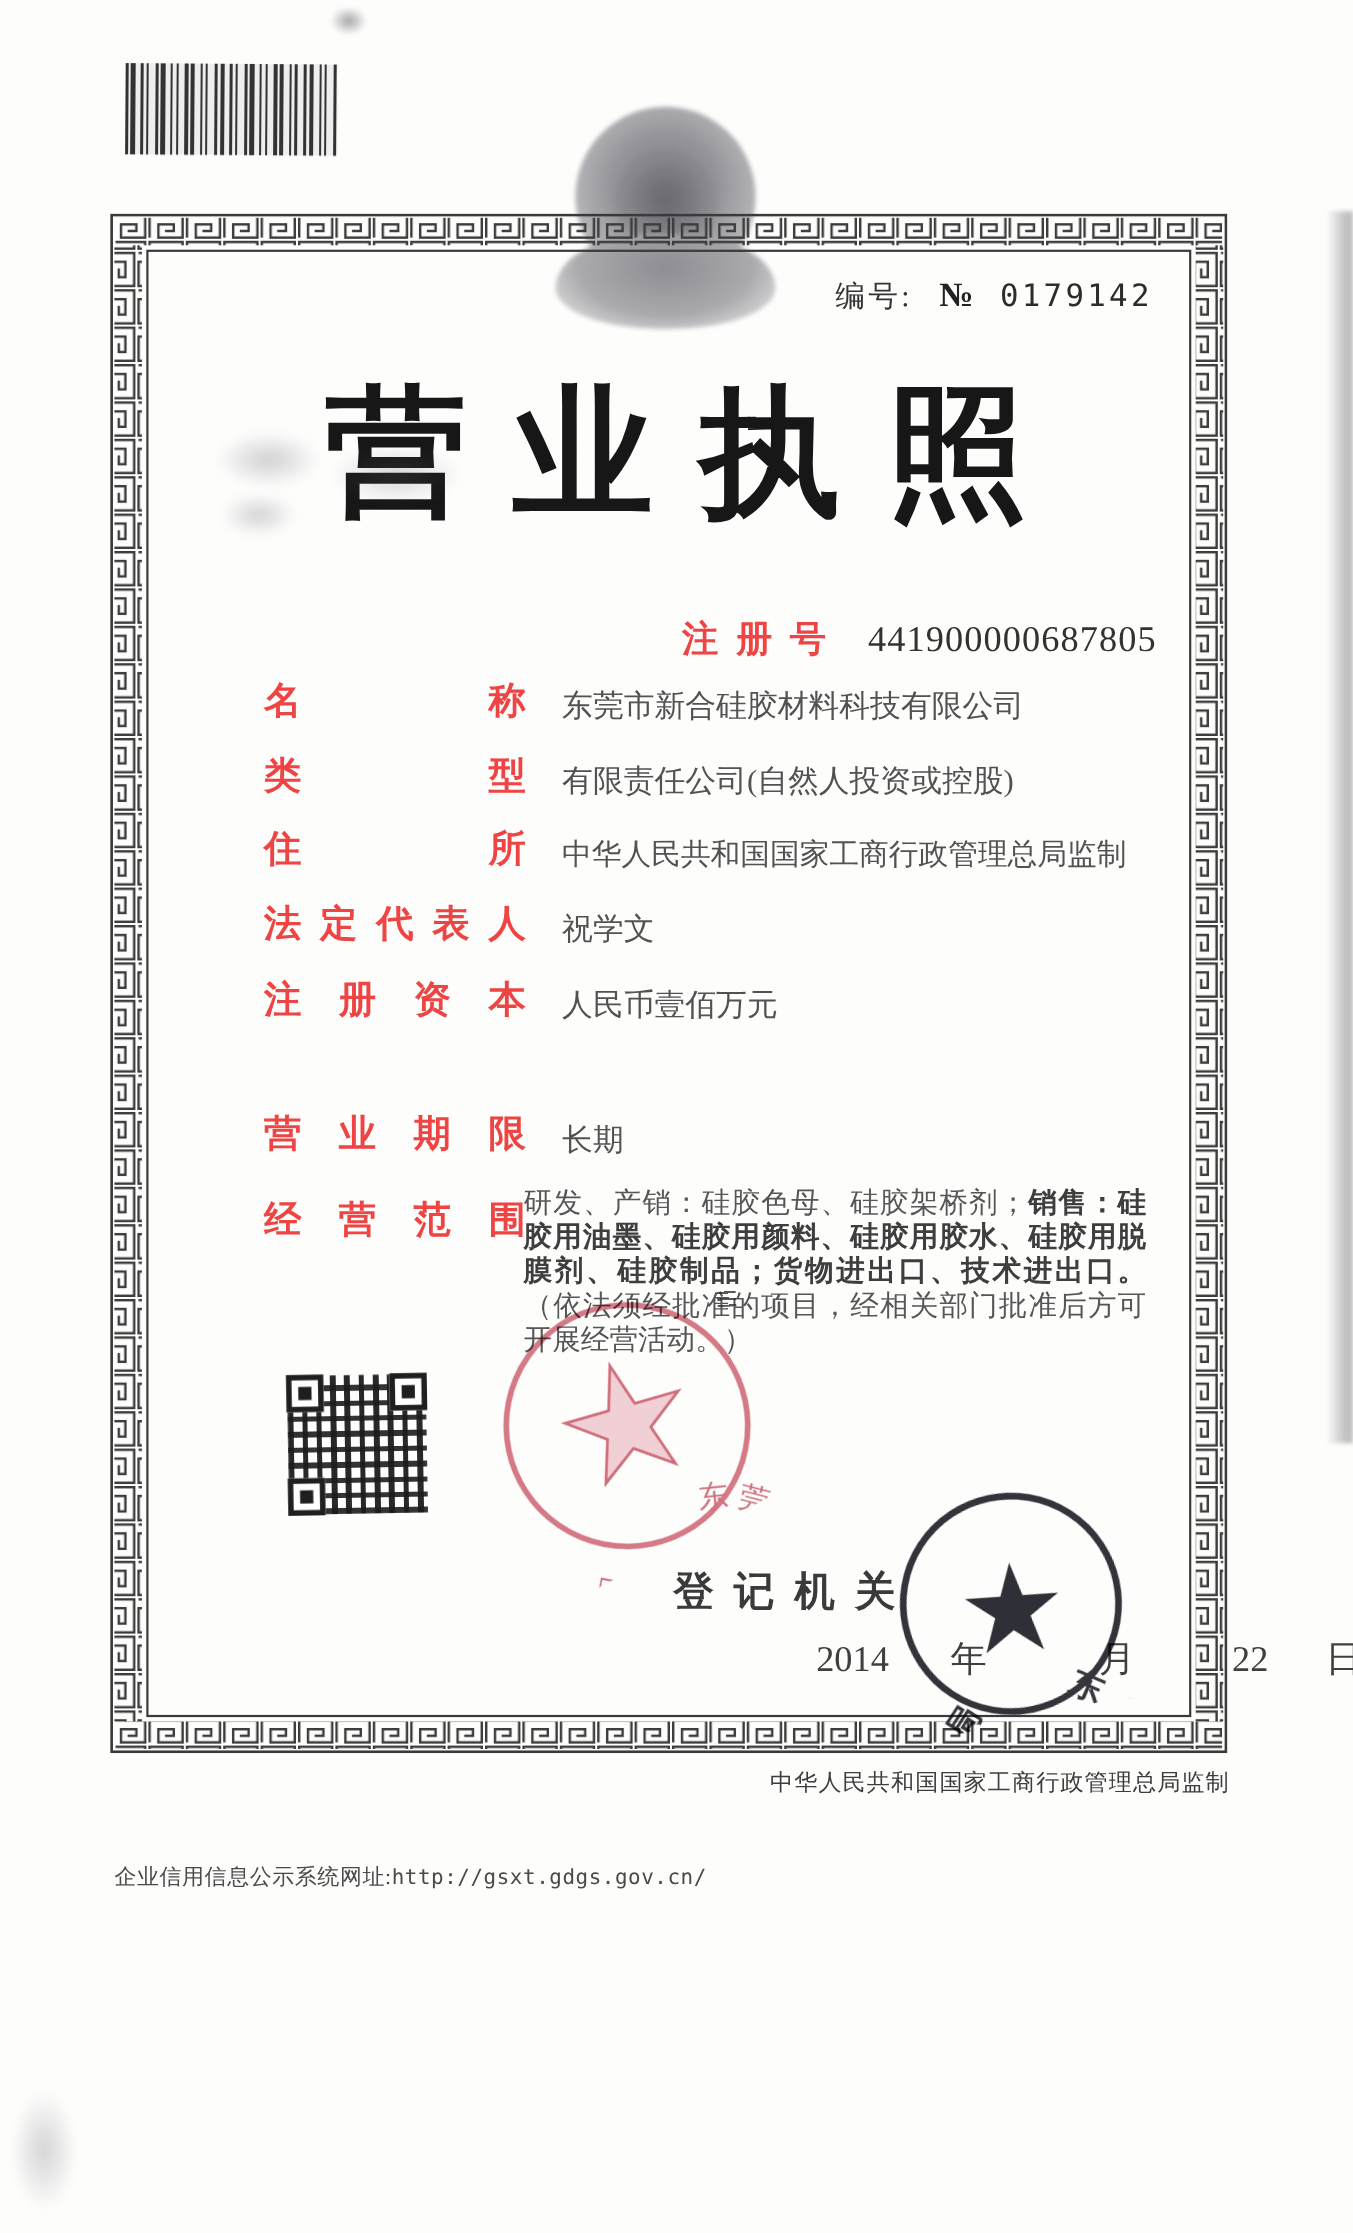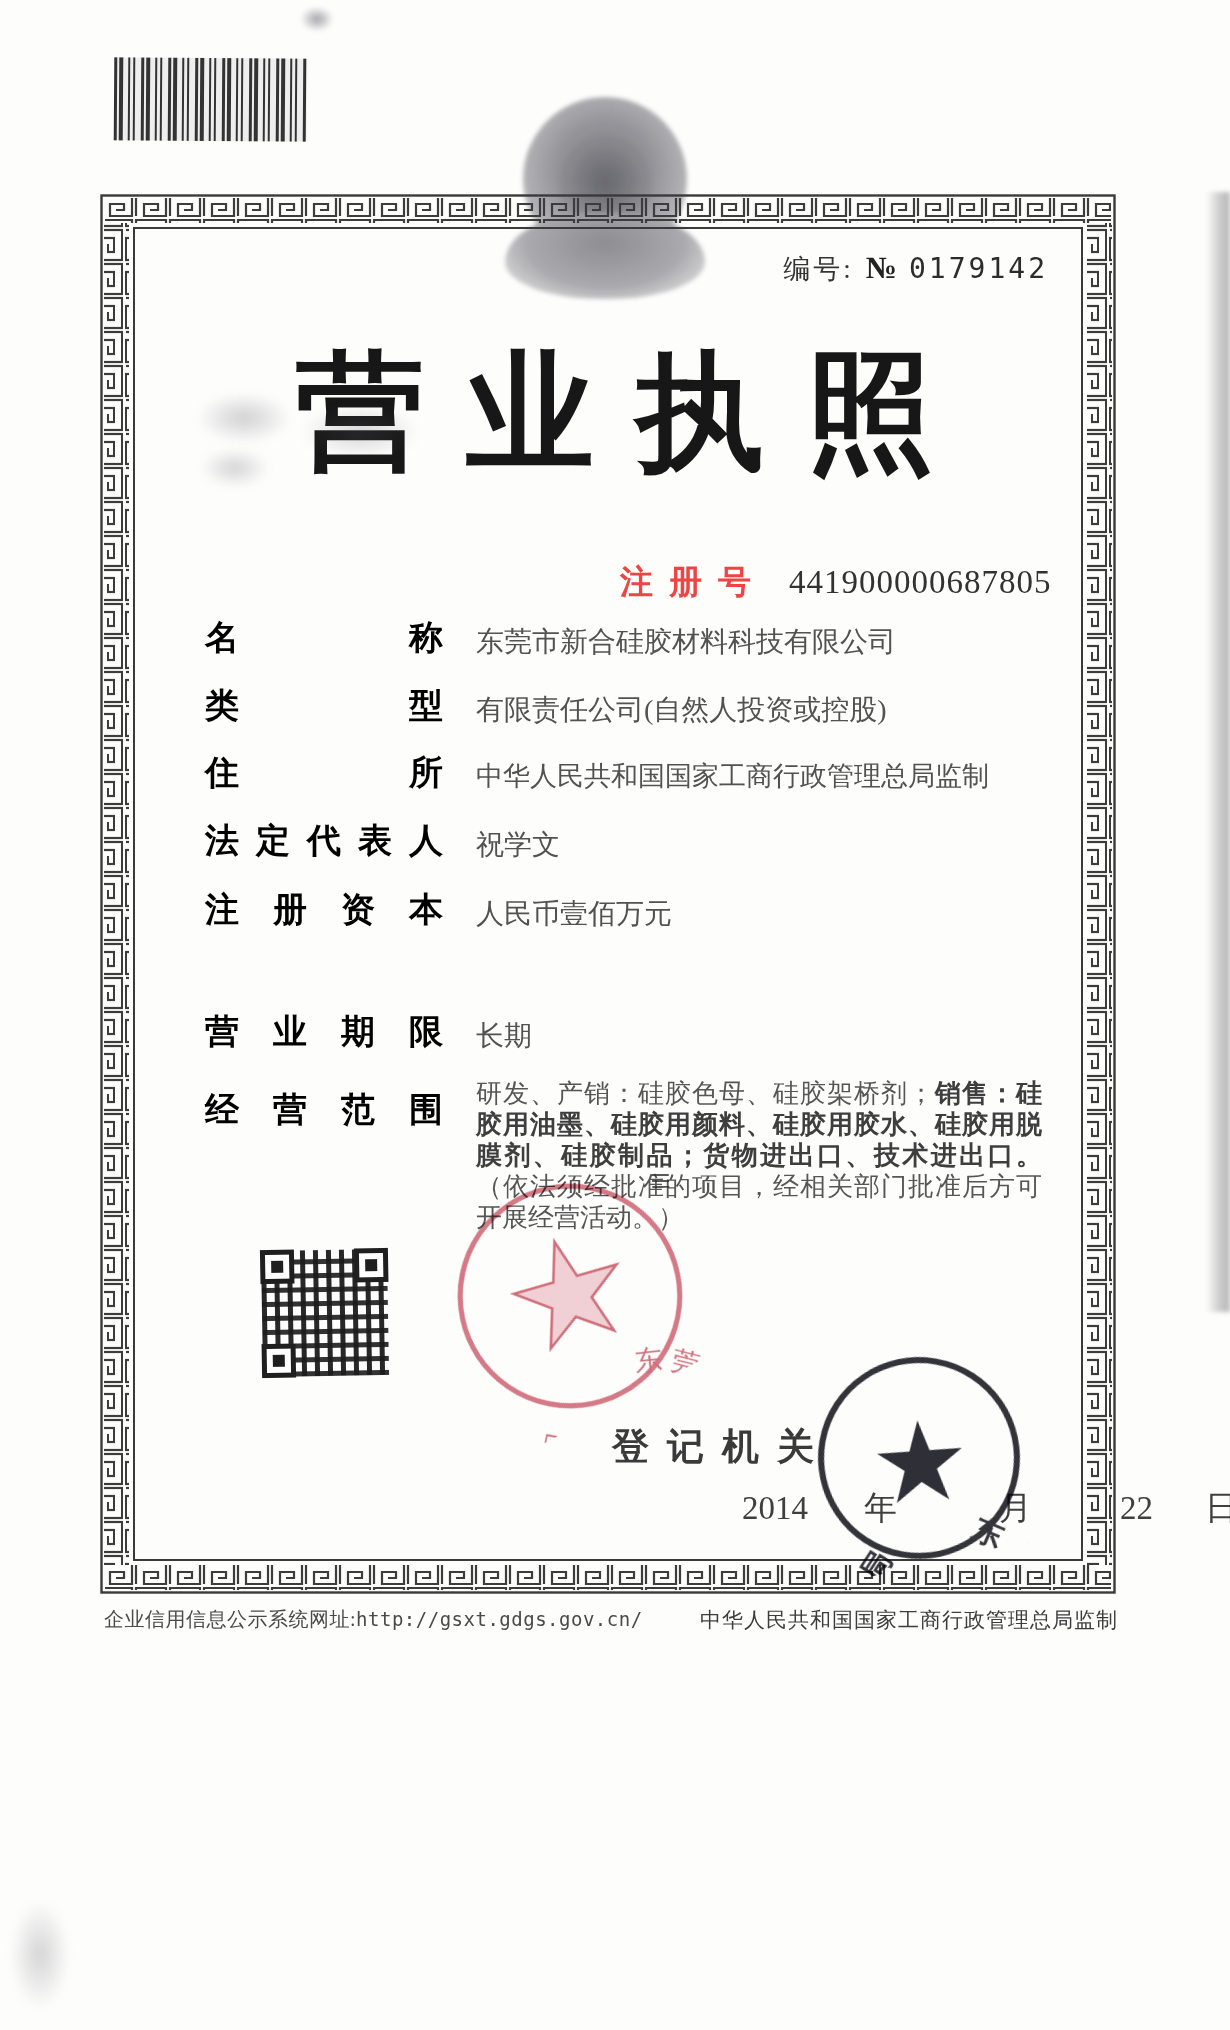--- a/index.html
+++ b/index.html
@@ -35,21 +35,21 @@
   }
   .emblem-speck{
     position:absolute; left:55px; top:40px; width:95px; height:95px; border-radius:50%;
     background:radial-gradient(circle, #5d5d64 0%, rgba(120,120,126,.6) 55%, rgba(160,160,164,0) 80%);
   }
 
   
   .frame{ left:100px; top:194px; }
 
   
-  .serial{ top:250px; right:182px; display:flex; align-items:baseline; gap:12px; }
+  .serial{ top:250px; right:182px; display:flex; align-items:baseline; gap:24px; }
   .serial-label{ font-size:27px; color:#343434; letter-spacing:3px; }
   .serial-symbol{ font-size:31px; font-weight:bold; color:#222; }
   .serial-number{ font-family:"DejaVu Sans Mono","Liberation Mono",monospace; font-size:28px; color:#2c2c2c; letter-spacing:3px; }
 
   
   .title{
     top:342px; left:0; width:100%; text-align:center;
     font-family:"Liberation Sans","DejaVu Sans",sans-serif;
     font-size:128px; font-weight:900; color:#1c1c1c;
     letter-spacing:42px; text-indent:42px; line-height:1.1;
@@ -57,23 +57,23 @@
   }
 
   
   .regno{ top:536px; left:620px; display:flex; align-items:baseline; }
   .regno-label{ font-size:33px; color:#ef4444; letter-spacing:16px; font-weight:600;}
   .regno-value{ margin-left:22px; font-size:33px; color:#323232; letter-spacing:1px;margin-top:28px; }
 
   
   .row{ position:absolute; left:205px; display:flex; align-items:flex-start; }
   .row-label{
-    width:238px; font-size:34px; color:#000000; font-weight:600;
+    width:238px; font-size:34px; color:#ef4444; font-weight:600;
     text-align:justify; text-align-last:justify; text-justify:inter-character;
-    letter-spacing:0; line-height:1.15; flex:none;
+    letter-spacing:0; line-height:1.15; flex:none;margin-left:35px;
   }
   .row-value{ margin-left:33px; margin-top:5px; font-size:28px; color:#525252; white-space:nowrap; }
   .row-value.small{ font-size:27px; }
   .scope-value{
     margin-left:33px; margin-top:2px; width:566px; white-space:normal;
     font-size:26px; line-height:31px; color:#565656; text-align:justify;
   }
   .scope-bold{ font-weight:600; color:#3e3e3e; }
 
   
@@ -95,21 +95,21 @@
   .registry-seal{ left:813px; top:1352px; width:212px; height:212px;
     transform:rotate(-12deg); mix-blend-mode:multiply; opacity:.93; filter:blur(.3px);}
   .seal-text{ font-family:"Liberation Serif","DejaVu Serif",serif; }
 
   
   .registry-label{ top:1422px; left:612px; font-size:37px; color:#3a3a3a; font-weight:600; letter-spacing:18px;}
   .date-row{ top:1486px; left:742px; display:flex; align-items:baseline; font-size:33px; color:#3f3f3f;gap:46px; }
   .date-row .u{ margin-left:10px; } .gap-m{ margin-left:56px;} .gap-d{ margin-left:42px;} .gap-s{ margin-left:6px;}
 
   
-  .footer-left{ top:1606px; left:104px; font-size:20px; color:#4a4a4a; letter-spacing:.5px;}
+  .footer-left{ top:1693px; left:104px; font-size:20px; color:#4a4a4a; letter-spacing:.5px;}
   .footer-left .url{ font-family:"DejaVu Sans Mono","Liberation Mono",monospace; font-size:19px; }
   .footer-right{ top:1606px; left:700px; font-size:21px; color:#3d3d3d; letter-spacing:1px;}
 
   
   .edge-shadow{
     left:1206px; top:192px; width:24px; height:1120px;
     background:linear-gradient(90deg, rgba(130,130,132,0) 0%, rgba(130,130,132,.45) 65%, rgba(150,150,152,.65) 100%);
     filter:blur(2px);
   }
   .smudge{ border-radius:50%; filter:blur(4px); }

